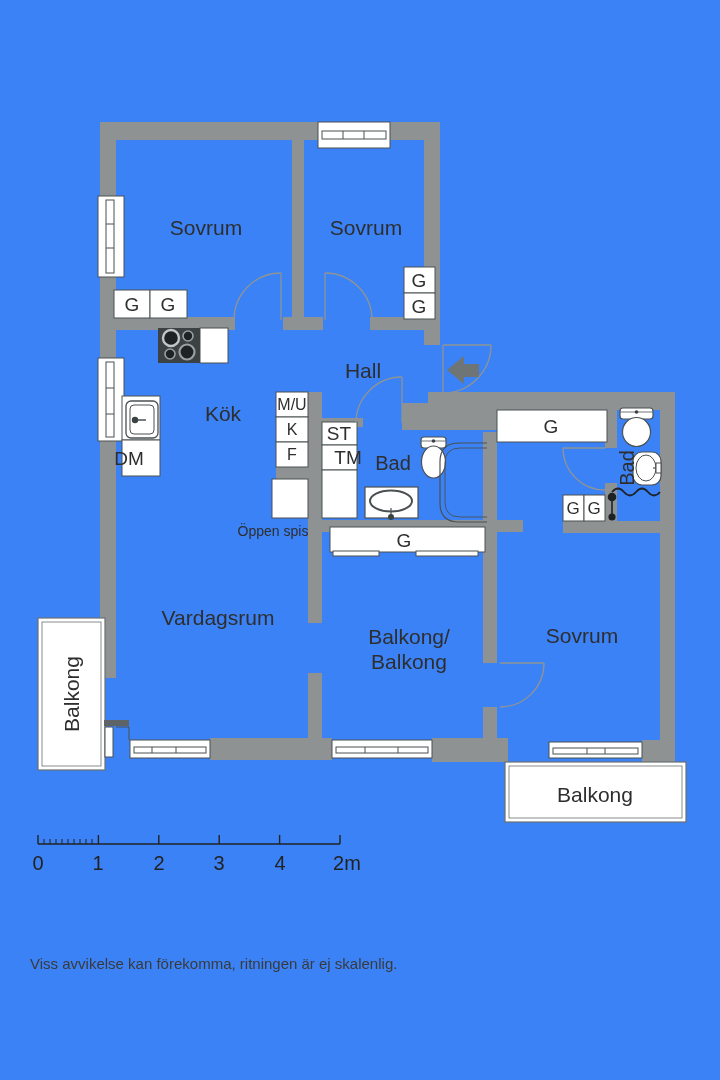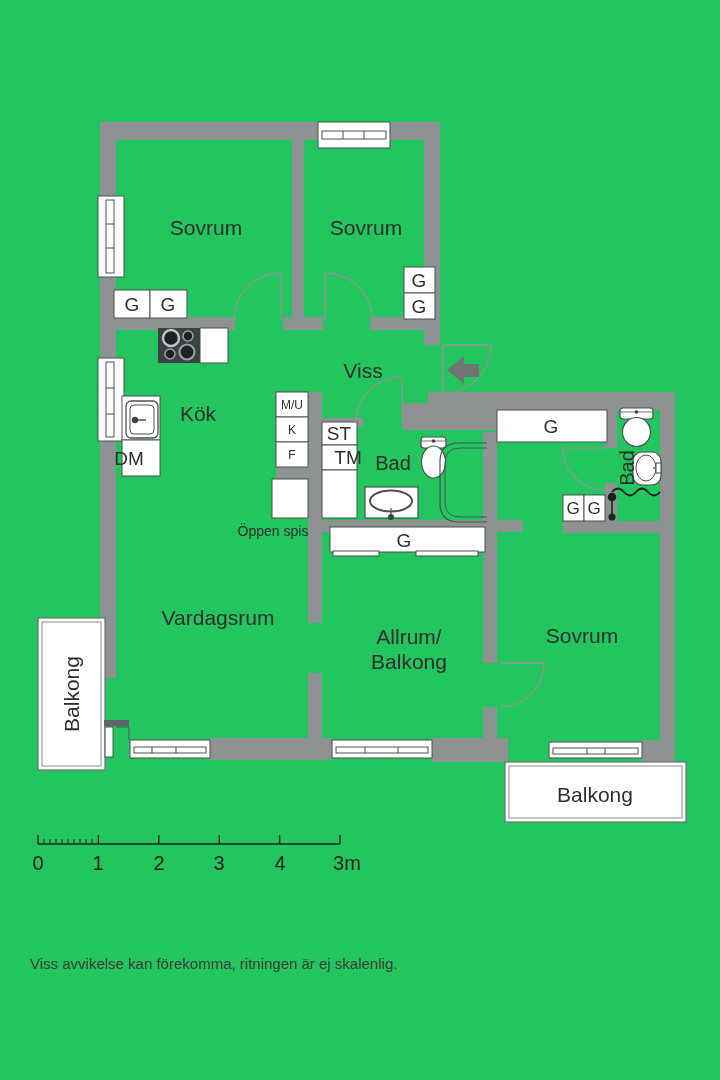--- a/index.html
+++ b/index.html
@@ -1,22 +1,22 @@
 <!DOCTYPE html>
 <html><head>
 <meta charset="utf-8">
 <style>
   html,body{margin:0;padding:0;background:#ffffff;}
-  .plan{position:relative;width:720px;height:1080px;background:#22c55e;overflow:hidden;
+  .plan{position:relative;width:720px;height:1080px;background:#3b82f6;overflow:hidden;
         font-family:"Liberation Sans",sans-serif;}
   svg{position:absolute;left:0;top:0;}
   .lbl{position:absolute;transform:translate(-50%,-50%);color:#2e2e2e;white-space:nowrap;
        font-size:21px;line-height:1;}
   .v{transform:translate(-50%,-50%) rotate(-90deg);}
-  .s20{font-size:20px}.s19{font-size:19px}.s17{font-size:17px}.s15{font-size:14px}.s12{font-size:12px}
+  .s20{font-size:20px}.s19{font-size:19px}.s17{font-size:17px}.s15{font-size:14px}.s12{font-size:16px}
   .scale-num{position:absolute;transform:translate(-50%,0);font-size:20px;color:#222;}
   .disclaimer{position:absolute;left:30px;top:955px;font-size:15px;color:#3a3a3a;text-align:center;}
 </style>
 </head>
 <body>
 
 <div class="plan">
 
 <svg width="720" height="1080" viewBox="0 0 720 1080">
 
@@ -222,26 +222,26 @@
           <line x1="74" y1="839" x2="74" y2="844"></line>
       <line x1="80" y1="839" x2="80" y2="844"></line>
           <line x1="86" y1="839" x2="86" y2="844"></line>
       <line x1="92" y1="839" x2="92" y2="844"></line>
     </g>
   </g>
 </svg>
 
   <div class="lbl" style="left:206px;top:227px">Sovrum</div>
   <div class="lbl" style="left:366px;top:227px">Sovrum</div>
-  <div class="lbl" style="left:198px;top:413px">Kök</div>
-  <div class="lbl" style="left:363px;top:370px">Viss</div>
+  <div class="lbl" style="left:223px;top:413px">Kök</div>
+  <div class="lbl" style="left:363px;top:370px">Hall</div>
   <div class="lbl s20" style="left:393px;top:463px">Bad</div>
   <div class="lbl s20 v" style="left:627px;top:468px">Bad</div>
   <div class="lbl" style="left:218px;top:617px">Vardagsrum</div>
-  <div class="lbl" style="left:409px;top:636px">Allrum/</div>
+  <div class="lbl" style="left:409px;top:636px">Balkong/</div>
   <div class="lbl" style="left:409px;top:661px">Balkong</div>
   <div class="lbl" style="left:582px;top:635px">Sovrum</div>
   <div class="lbl v" style="left:71px;top:694px">Balkong</div>
   <div class="lbl" style="left:595px;top:794px">Balkong</div>
   <div class="lbl s15" style="left:273px;top:531px">Öppen spis</div>
 
   <div class="lbl s19" style="left:129px;top:458px">DM</div>
   <div class="lbl s19" style="left:339px;top:433px">ST</div>
   <div class="lbl s19" style="left:348px;top:457px">TM</div>
   <div class="lbl s12" style="left:292px;top:405px">M/U</div>
@@ -255,16 +255,16 @@
   <div class="lbl s19" style="left:551px;top:426px">G</div>
   <div class="lbl s19" style="left:404px;top:540px">G</div>
   <div class="lbl s17" style="left:573px;top:508px">G</div>
   <div class="lbl s17" style="left:594px;top:508px">G</div>
 
   <div class="scale-num" style="left:38px;top:852px">0</div>
   <div class="scale-num" style="left:98px;top:852px">1</div>
   <div class="scale-num" style="left:159px;top:852px">2</div>
   <div class="scale-num" style="left:219px;top:852px">3</div>
   <div class="scale-num" style="left:280px;top:852px">4</div>
-  <div class="scale-num" style="left:347px;top:852px">3m</div>
+  <div class="scale-num" style="left:347px;top:852px">2m</div>
 
   <div class="disclaimer">Viss avvikelse kan förekomma, ritningen är ej skalenlig.</div>
 </div>
 
 </body></html>

